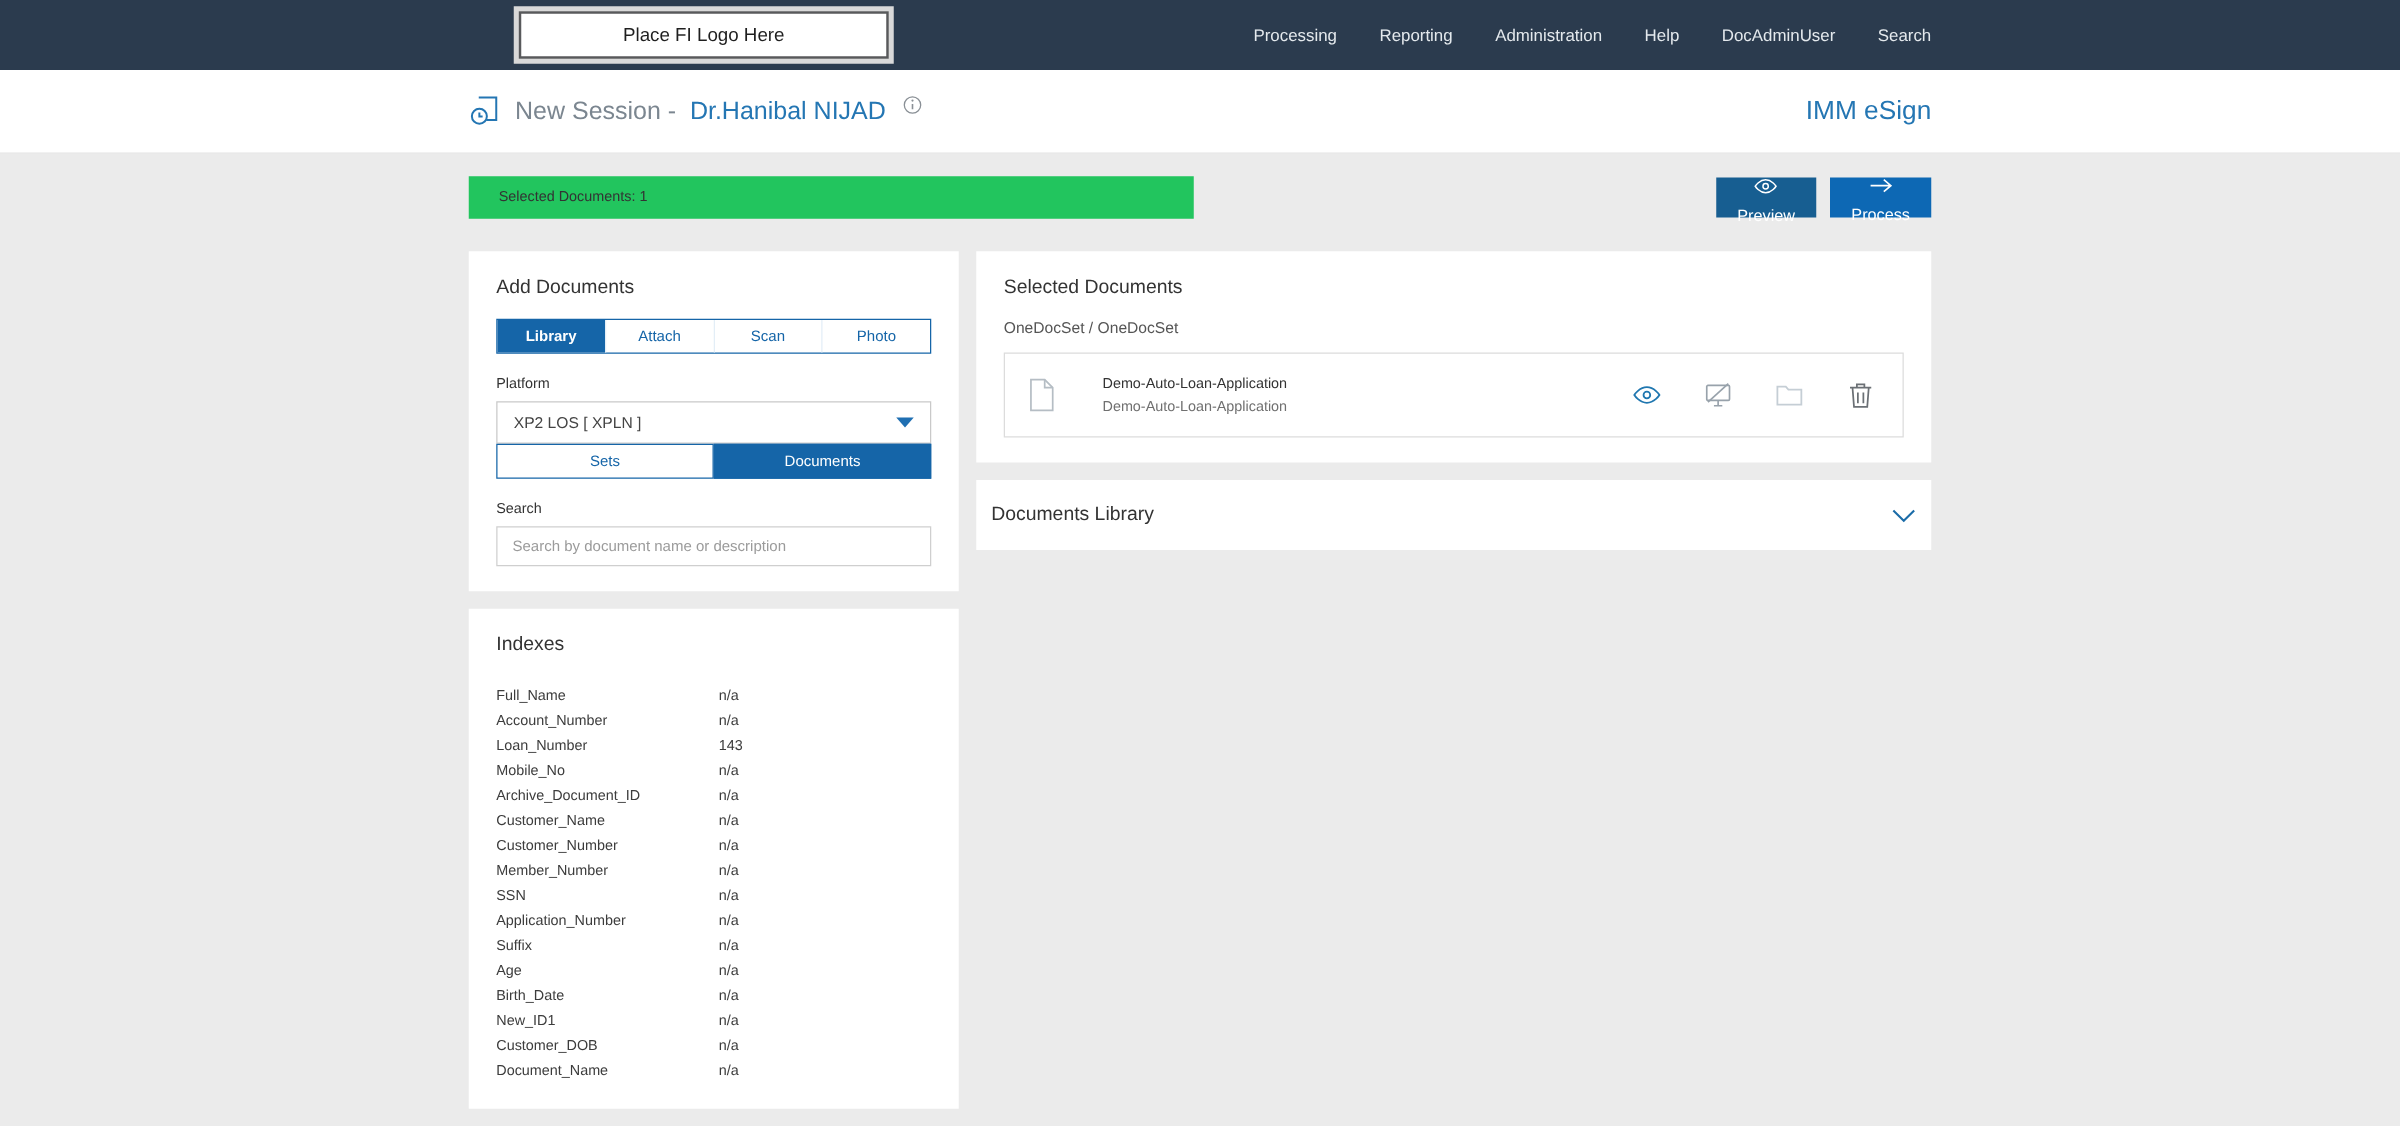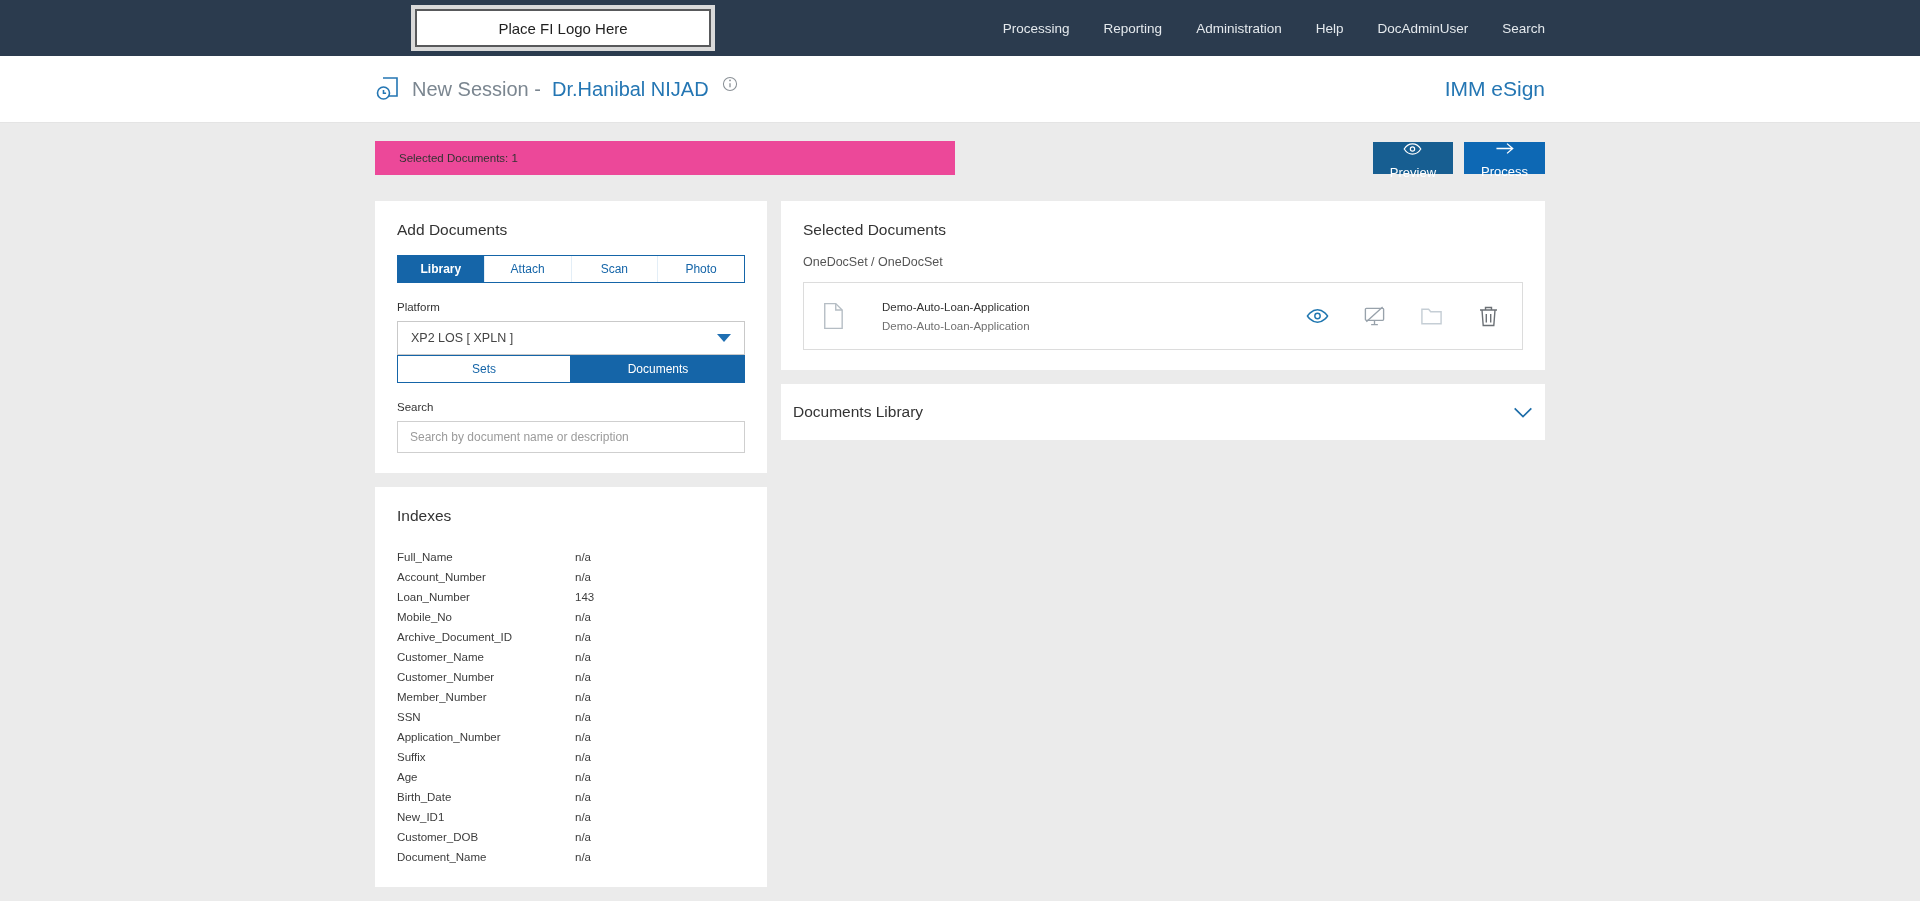--- a/index.html
+++ b/index.html
@@ -22,21 +22,21 @@
   .session-icon svg { width: 26px; height: 26px; display: block; }
   .session-title { font-size: 20px; color: #7b8690; }
   .session-user { font-size: 20px; color: #2476b3; cursor: pointer; }
   .info-icon { margin-left: 2px; margin-top: -10px; cursor: pointer; }
   .info-icon svg { width: 16px; height: 16px; display: block; }
   .brand { font-size: 21px; color: #2476b3; }
 
   
   .main { padding-top: 18px; }
   .toolbar-row { display: flex; justify-content: space-between; align-items: center; }
-  .selected-count-bar { background: #ec4899; width: 580px; height: 34px; display: flex; align-items: center;
+  .selected-count-bar { background: #22c55e; width: 580px; height: 34px; display: flex; align-items: center;
                         padding-left: 24px; font-size: 11.5px; color: #333; }
   .toolbar-buttons { display: flex; gap: 11px; }
   .btn { display: flex; align-items: center; gap: 9px; height: 32px; padding: 0 17px; border: none;
          color: #fff; font-size: 13px; cursor: pointer; font-family: inherit; flex-direction: column; }
   .btn-preview { background: #175e91; }
   .btn-process { background: #0d68b4; }
   .btn-icon svg { display: block; }
 
   .content-row { display: flex; gap: 14px; margin-top: 26px; align-items: flex-start; }
   .left-col { flex: 0 0 392px; width: 392px; display: flex; flex-direction: column; gap: 14px; }

